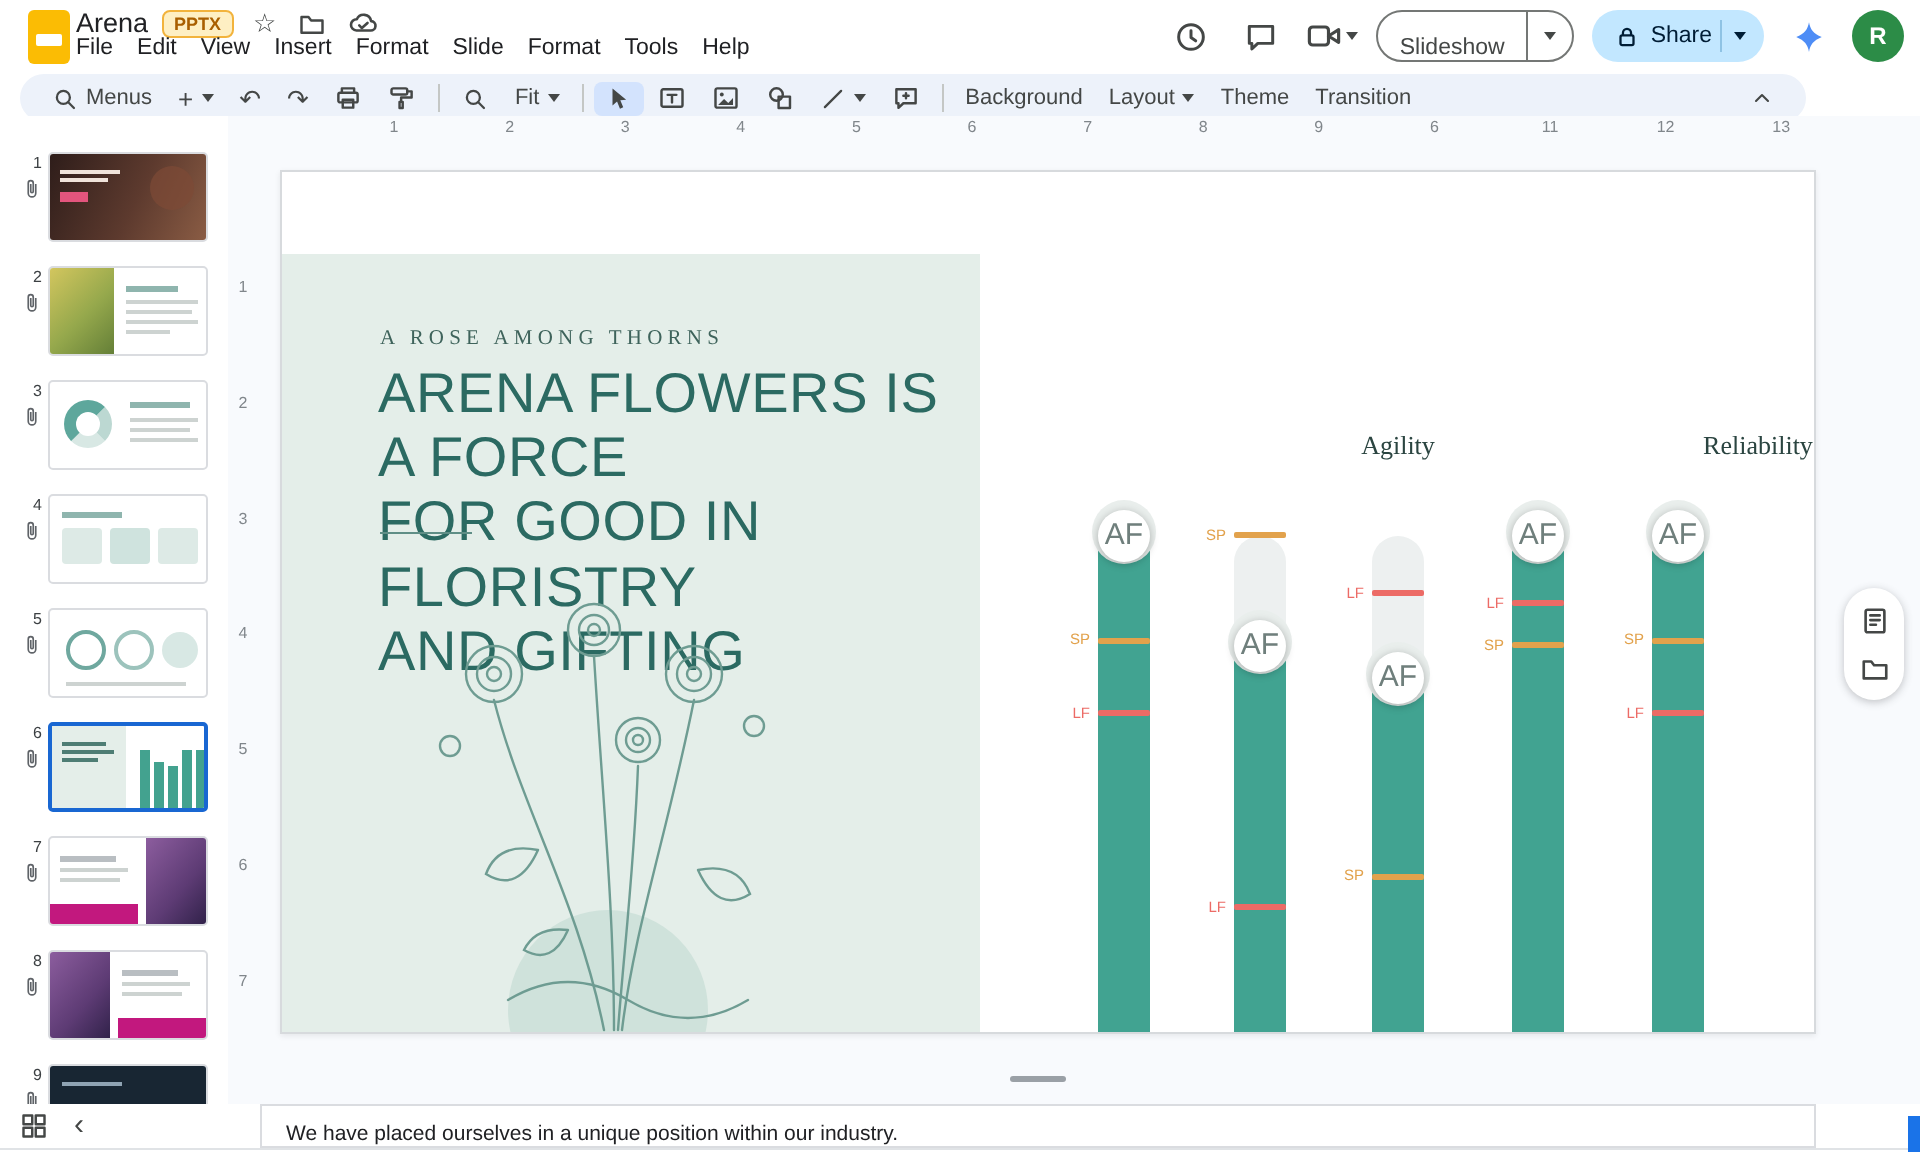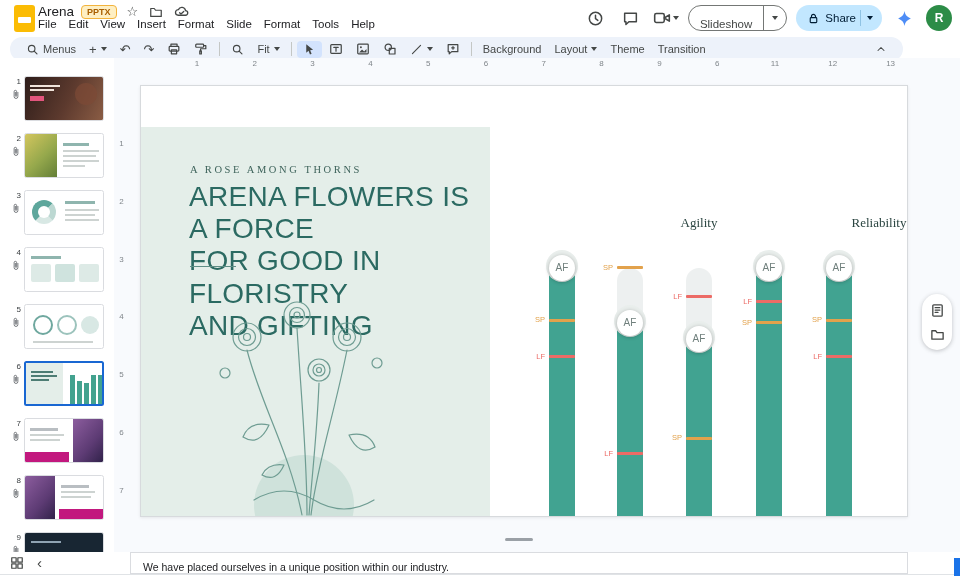--- a/index.html
+++ b/index.html
@@ -58,21 +58,21 @@
 .slide-title{position:absolute;left:48px;top:54px;font-size:28px;line-height:1.15;color:#2b6a62;letter-spacing:.3px}
 .title-dash{position:absolute;left:49px;top:139px;width:46px;border-top:1.5px solid #5f8e86}
 .flower{position:absolute;left:28px;top:148px}
 .slide-right{position:absolute;left:349px;top:41px;right:0;bottom:0;background:#fff}
 .cat-label{position:absolute;top:72px;width:70px;height:48px;display:flex;align-items:center;justify-content:center;text-align:center;font-family:"Liberation Serif",serif;font-size:13px;line-height:1.12;color:#2b4541;overflow-wrap:anywhere}
 .seg-gray{position:absolute;width:26px;background:#edf0f0;border-radius:13px 13px 0 0}
 .seg-teal{position:absolute;width:26px;background:#41a391}
 .tick{position:absolute;width:26px;height:3px;border-radius:1px}
 .tick-label{position:absolute;width:20px;text-align:right;font-size:7.5px}
 .af-halo{position:absolute;width:32px;height:32px;border-radius:50%;background:#e9eeec}
-.af-badge{position:absolute;width:26px;height:26px;border-radius:50%;background:#fff;box-shadow:0 1px 4px rgba(0,0,0,.28);display:flex;align-items:center;justify-content:center;font-size:10px;color:#6f7f7c}
+.af-badge{position:absolute;width:26px;height:26px;border-radius:50%;background:#fff;box-shadow:0 1px 4px rgba(0,0,0,.28);display:flex;align-items:center;justify-content:center;font-size:15px;color:#6f7f7c}
 
 
 #filmstrip{position:absolute;left:0;top:58px;width:114px;bottom:35px;background:#fff;overflow:hidden;padding-top:18px}
 .strip-row{display:flex;margin:0 0 11px 4px;height:46px}
 .strip-gutter{width:20px;display:flex;flex-direction:column;align-items:flex-end;padding:1px 3px 0 0;gap:3px}
 .strip-num{font-size:8px;color:#3c4043}
 .th{position:relative;width:80px;height:45px;background:#fff;border:1px solid #dadce0;border-radius:2.5px;overflow:hidden;flex:none}
 .th.sel{border:2px solid #1967d2}
 
 

